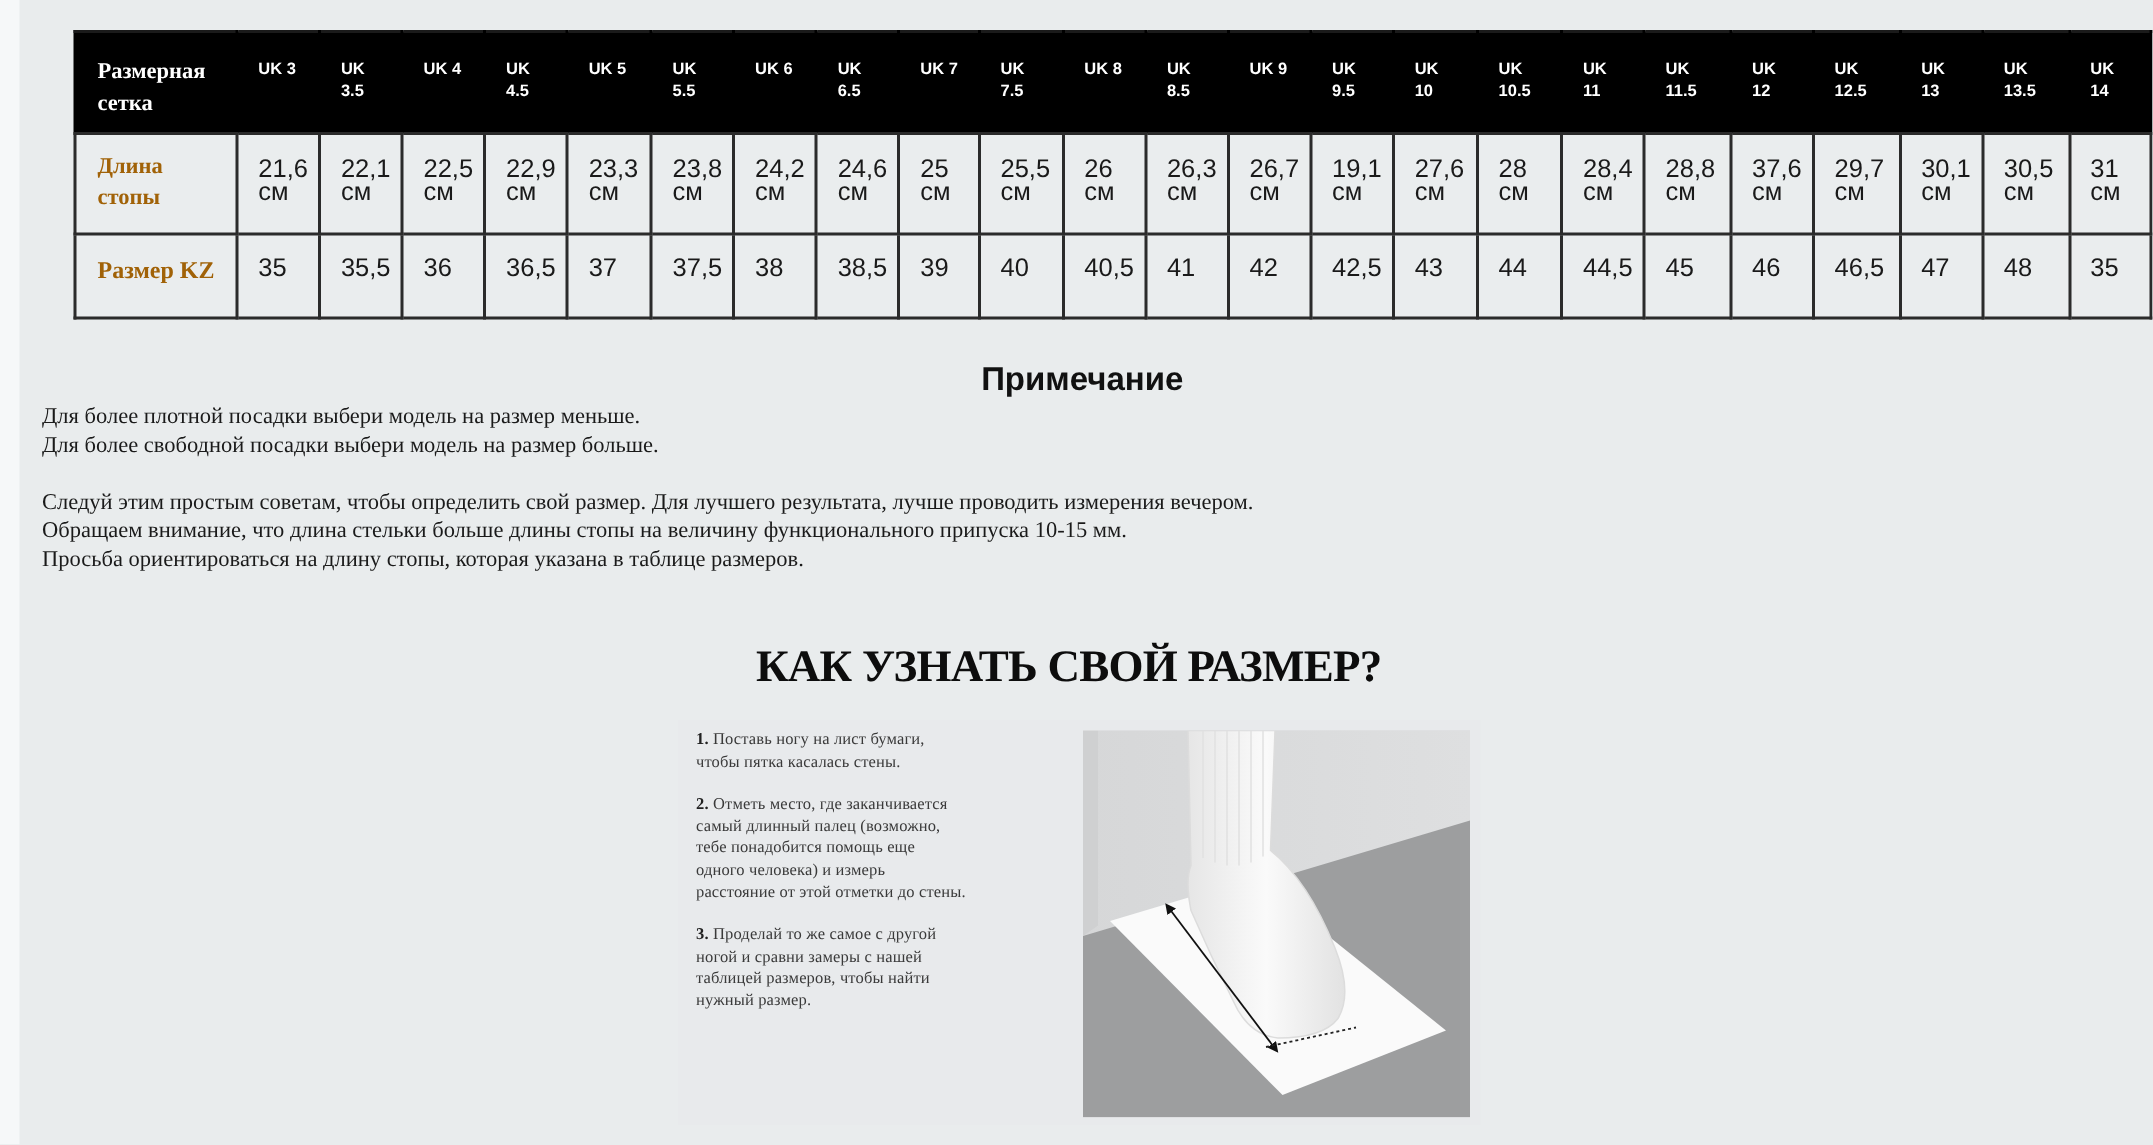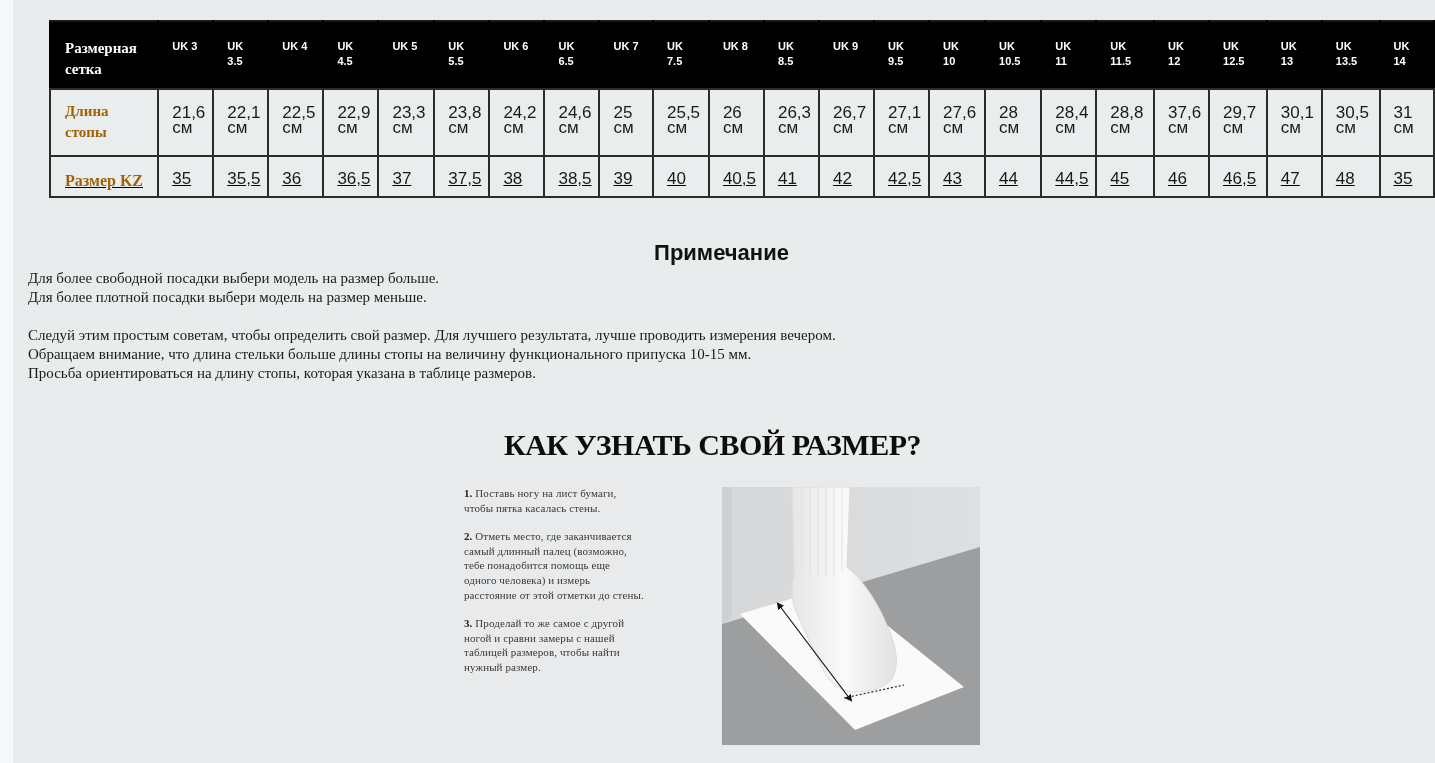--- a/index.html
+++ b/index.html
@@ -33,21 +33,21 @@
     font-size: 11px; font-weight: bold;
     border-left-color: #000; border-right-color: #000;
     border-top-color: #1a1a1a;
   }
   tr.head-row th .cell { padding: 17px 0 0 13px; line-height: 15px; white-space: pre-line; }
   tr.head-row th.label-cell .cell {
     font-family: "Liberation Serif", serif; font-size: 15px; line-height: 21px;
     padding: 16px 0 0 14px;
   }
   tr.length-row td { height: 67px; background: #eaedee; }
-  tr.kz-row td { height: 41px; background: #eaedee; text-decoration: underline; }
+  tr.kz-row td { height: 56px; background: #eaedee; }
   td .cell {
     padding: 15px 0 0 13px;
     font-family: "Liberation Sans", sans-serif;
     font-size: 17px; line-height: 15px; color: #1a1a1a;
     white-space: pre-line;
   }
   tr.kz-row td .cell { padding-top: 14px; }
   td.label-cell .cell {
     font-family: "Liberation Serif", serif; font-weight: bold;
     font-size: 15px; line-height: 21px; padding: 11px 0 0 14px; color: #a16207;
@@ -265,21 +265,21 @@
         </td>
         <td>
           <div class="cell">26,3
 см</div>
         </td>
         <td>
           <div class="cell">26,7
 см</div>
         </td>
         <td>
-          <div class="cell">27,1
+          <div class="cell">19,1
 см</div>
         </td>
         <td>
           <div class="cell">27,6
 см</div>
         </td>
         <td>
           <div class="cell">28 см</div>
         </td>
         <td>
@@ -382,22 +382,22 @@
         </td>
         <td>
           <div class="cell">35</div>
         </td>
       </tr>
 </tbody>
   </table>
 
 <div class="note-title">Примечание</div>
 <div class="note-lines">
+  <span class="line">Для более плотной посадки выбери модель на размер меньше.</span>
   <span class="line">Для более свободной посадки выбери модель на размер больше.</span>
-  <span class="line">Для более плотной посадки выбери модель на размер меньше.</span>
   <span class="line gap"></span>
   <span class="line">Следуй этим простым советам, чтобы определить свой размер. Для лучшего результата, лучше проводить измерения вечером.</span>
   <span class="line">Обращаем внимание, что длина стельки больше длины стопы на величину функционального припуска 10-15 мм.</span>
   <span class="line">Просьба ориентироваться на длину стопы, которая указана в таблице размеров.</span>
 </div>
 
 <div class="howto-title">КАК УЗНАТЬ СВОЙ РАЗМЕР?</div>
 <div class="howto-panel"></div>
 
 <div class="steps">

